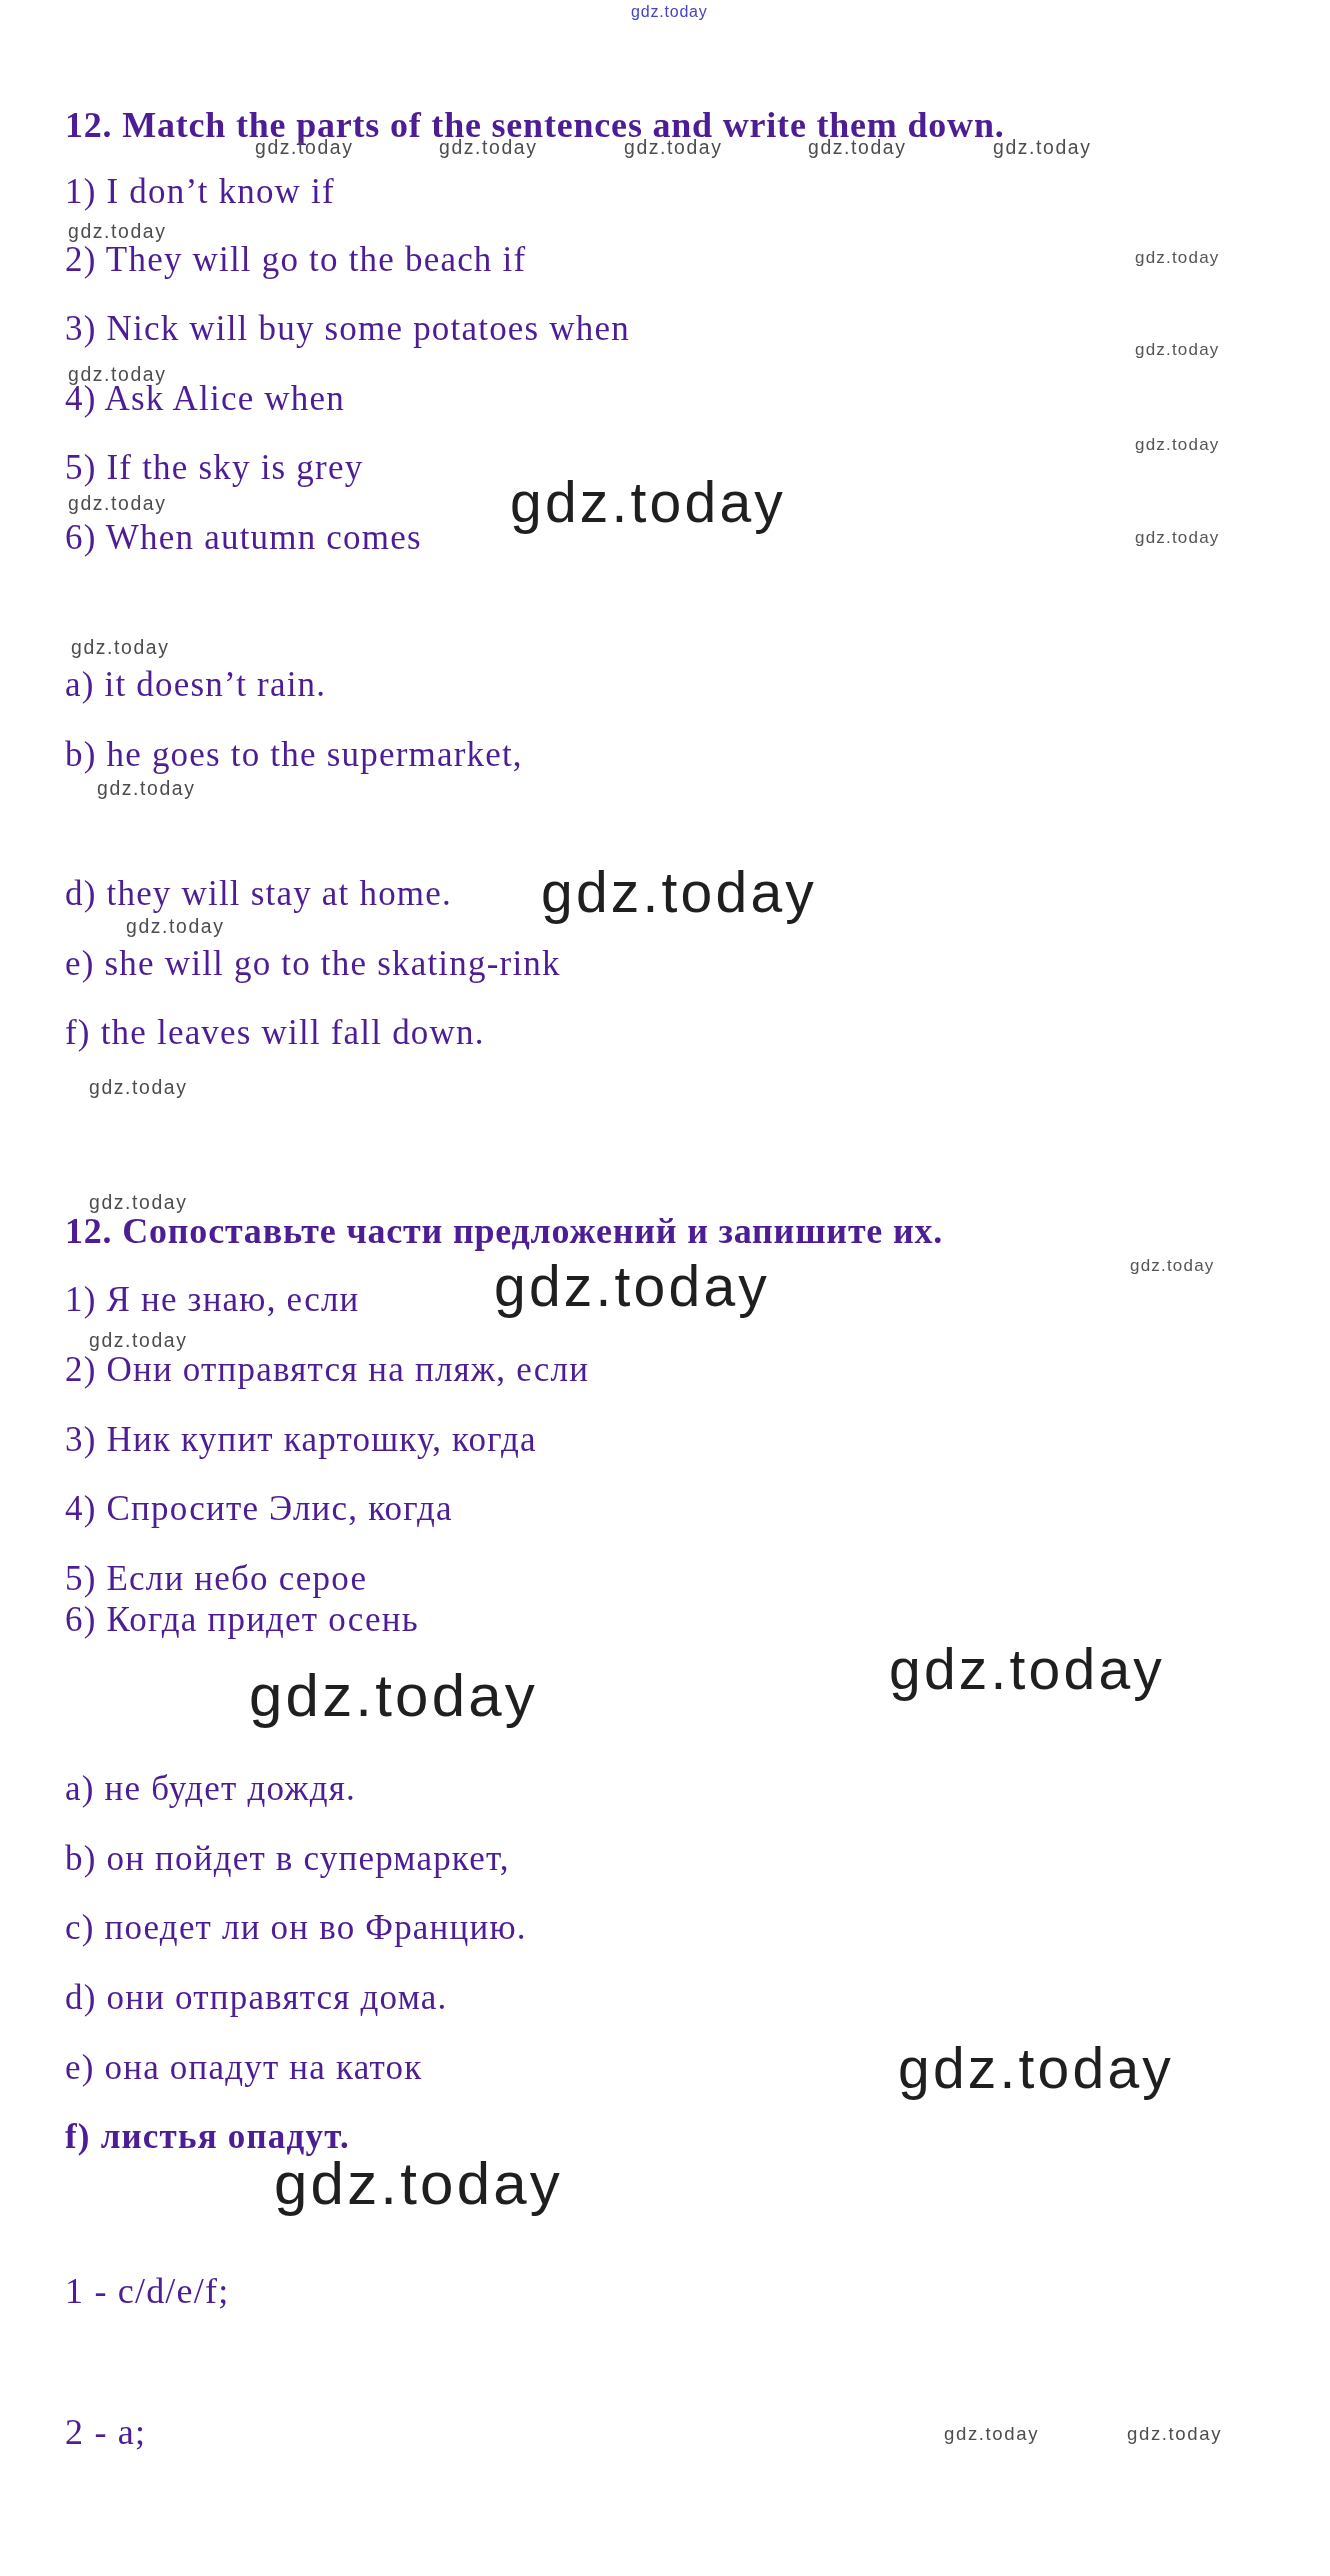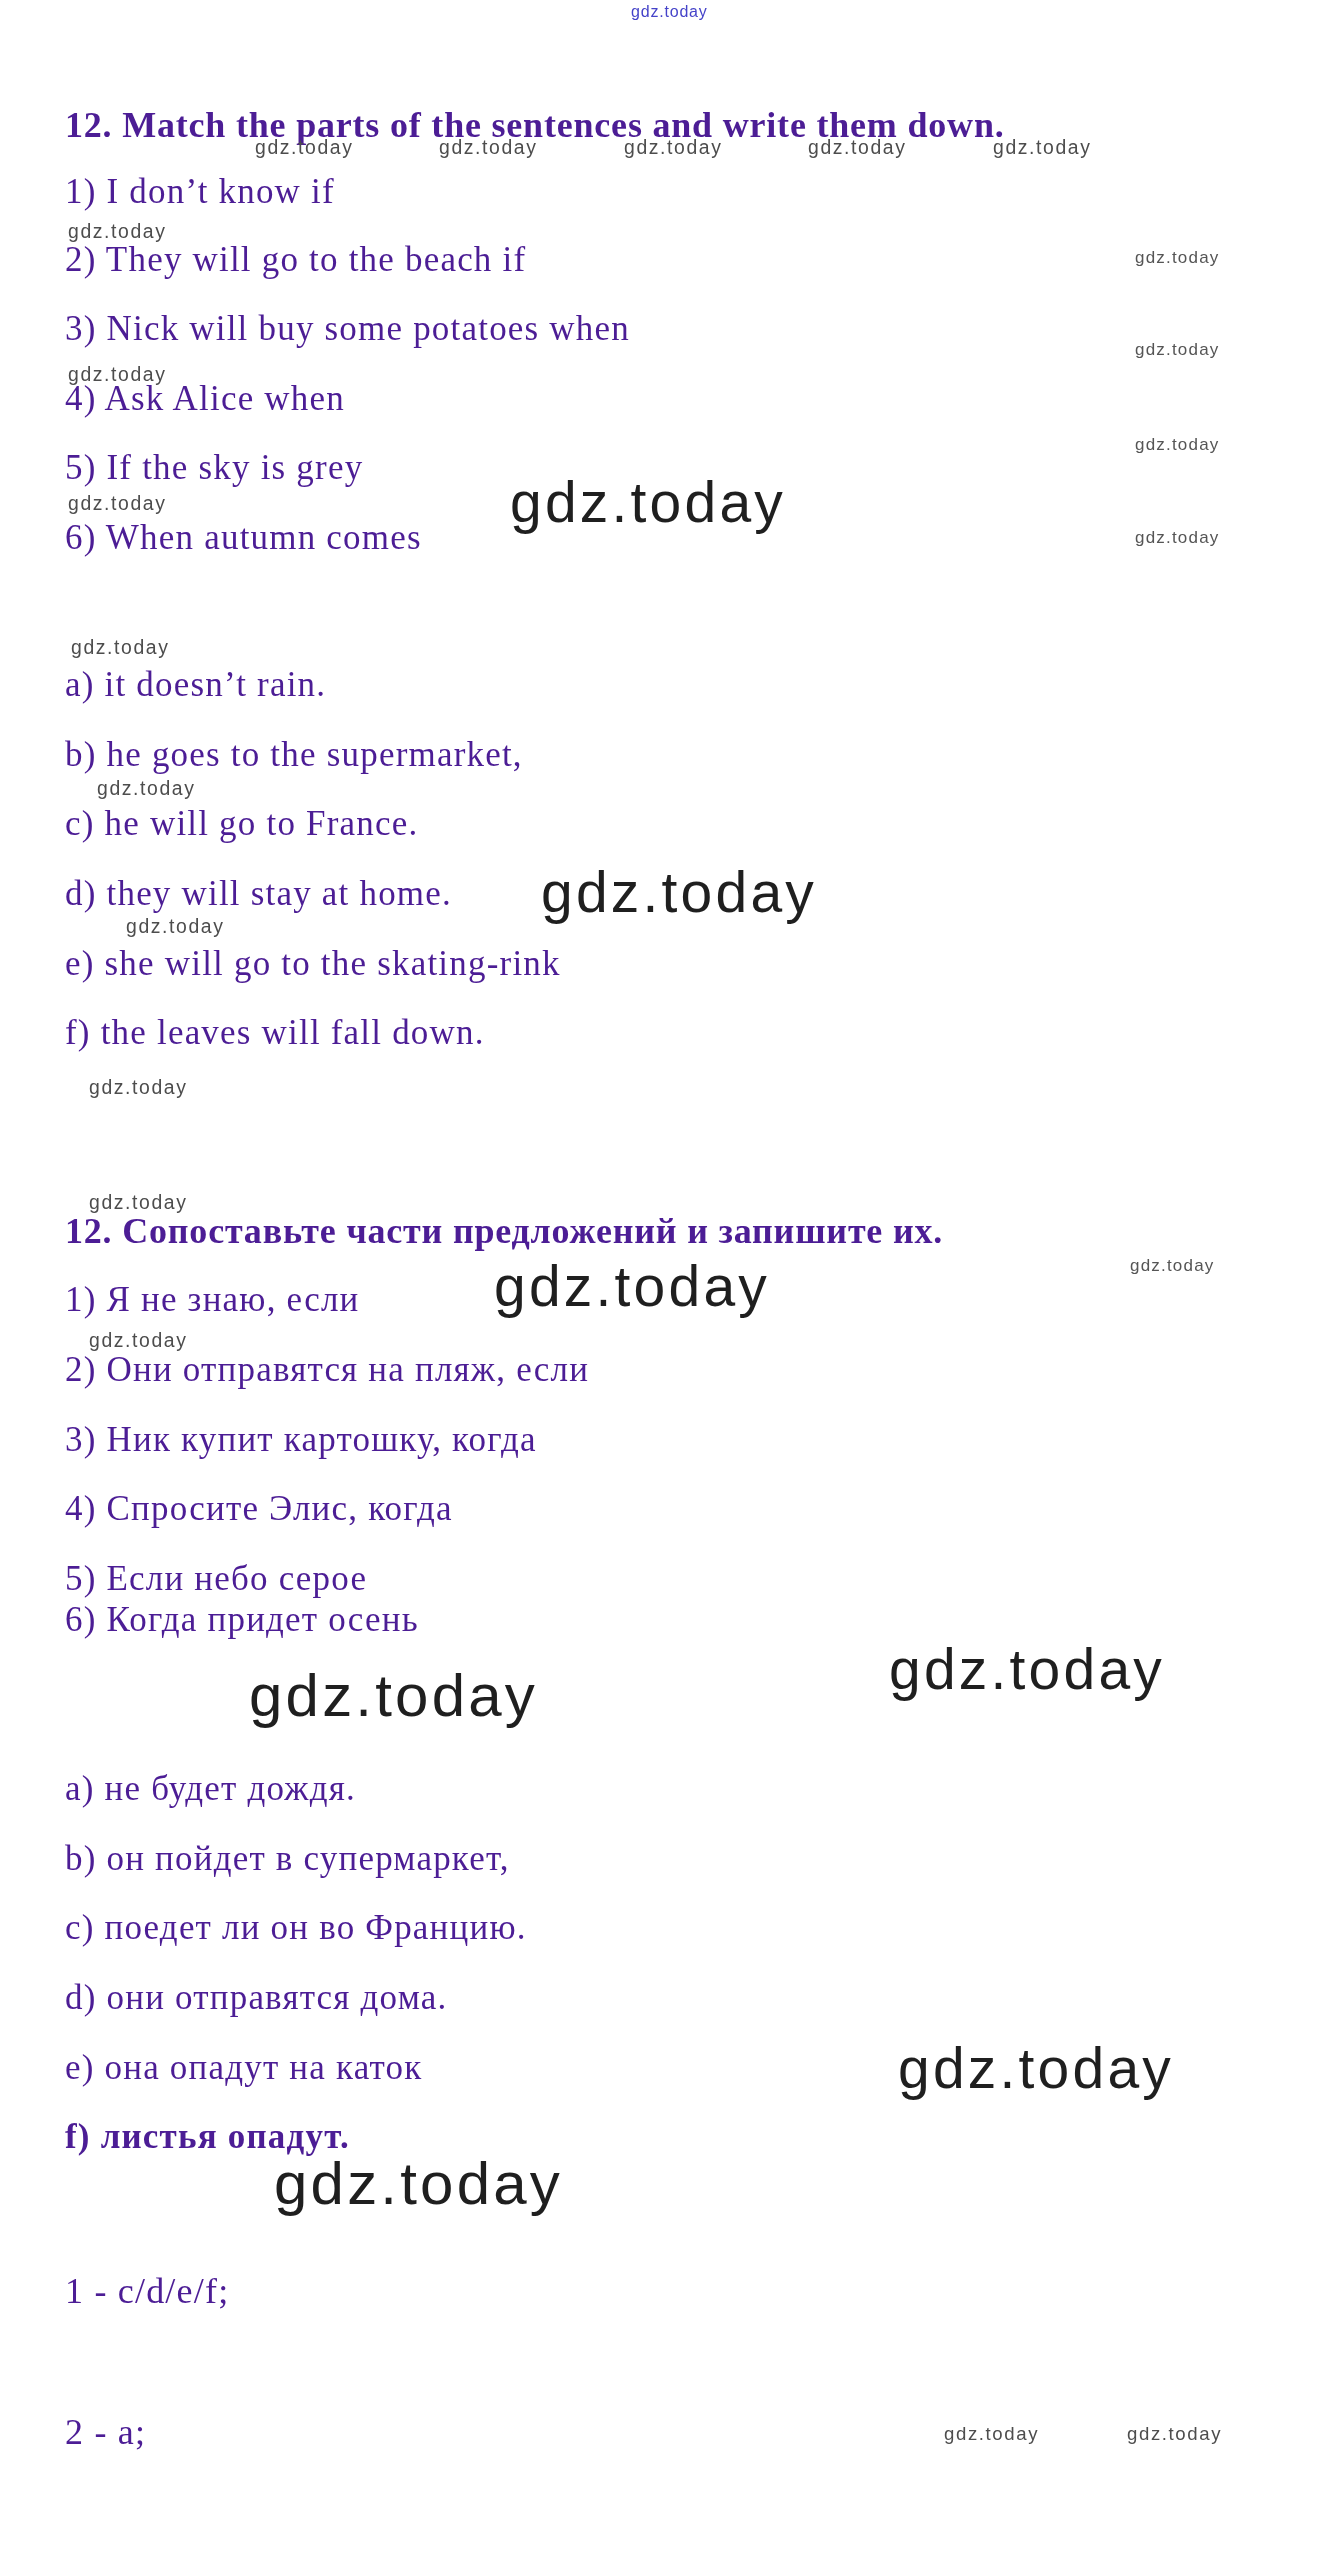--- a/index.html
+++ b/index.html
@@ -100,21 +100,20 @@
   <div class="line" style="top:448px;">5) If the sky is grey</div>
   <div class="wm wm-lg" style="left:510px; top:469px;">gdz.today</div>
   <div class="wm wm-sm" style="left:68px; top:492px;">gdz.today</div>
   <div class="line" style="top:518px;">6) When autumn comes</div>
   <div class="wm wm-sm-edge" style="left:1135px; top:528px;">gdz.today</div>
 
   <div class="wm wm-sm" style="left:71px; top:636px;">gdz.today</div>
   <div class="line" style="top:665px;">a) it doesn’t rain.</div>
   <div class="line" style="top:735px;">b) he goes to the supermarket,</div>
   <div class="wm wm-sm" style="left:97px; top:777px;">gdz.today</div>
-  <div class="line" style="top:804px;">c) he will go to France.</div>
   <div class="line" style="top:874px;">d) they will stay at home.</div>
   <div class="wm wm-lg" style="left:541px; top:859px;">gdz.today</div>
   <div class="wm wm-sm" style="left:126px; top:915px;">gdz.today</div>
   <div class="line" style="top:944px;">e) she will go to the skating-rink</div>
   <div class="line" style="top:1013px;">f) the leaves will fall down.</div>
   <div class="wm wm-sm" style="left:89px; top:1076px;">gdz.today</div>
 
   <div class="wm wm-sm" style="left:89px; top:1191px;">gdz.today</div>
   <div class="line heading" style="top:1211px;">12. Сопоставьте части предложений и запишите их.</div>
   <div class="wm wm-sm-edge" style="left:1130px; top:1256px;">gdz.today</div>

